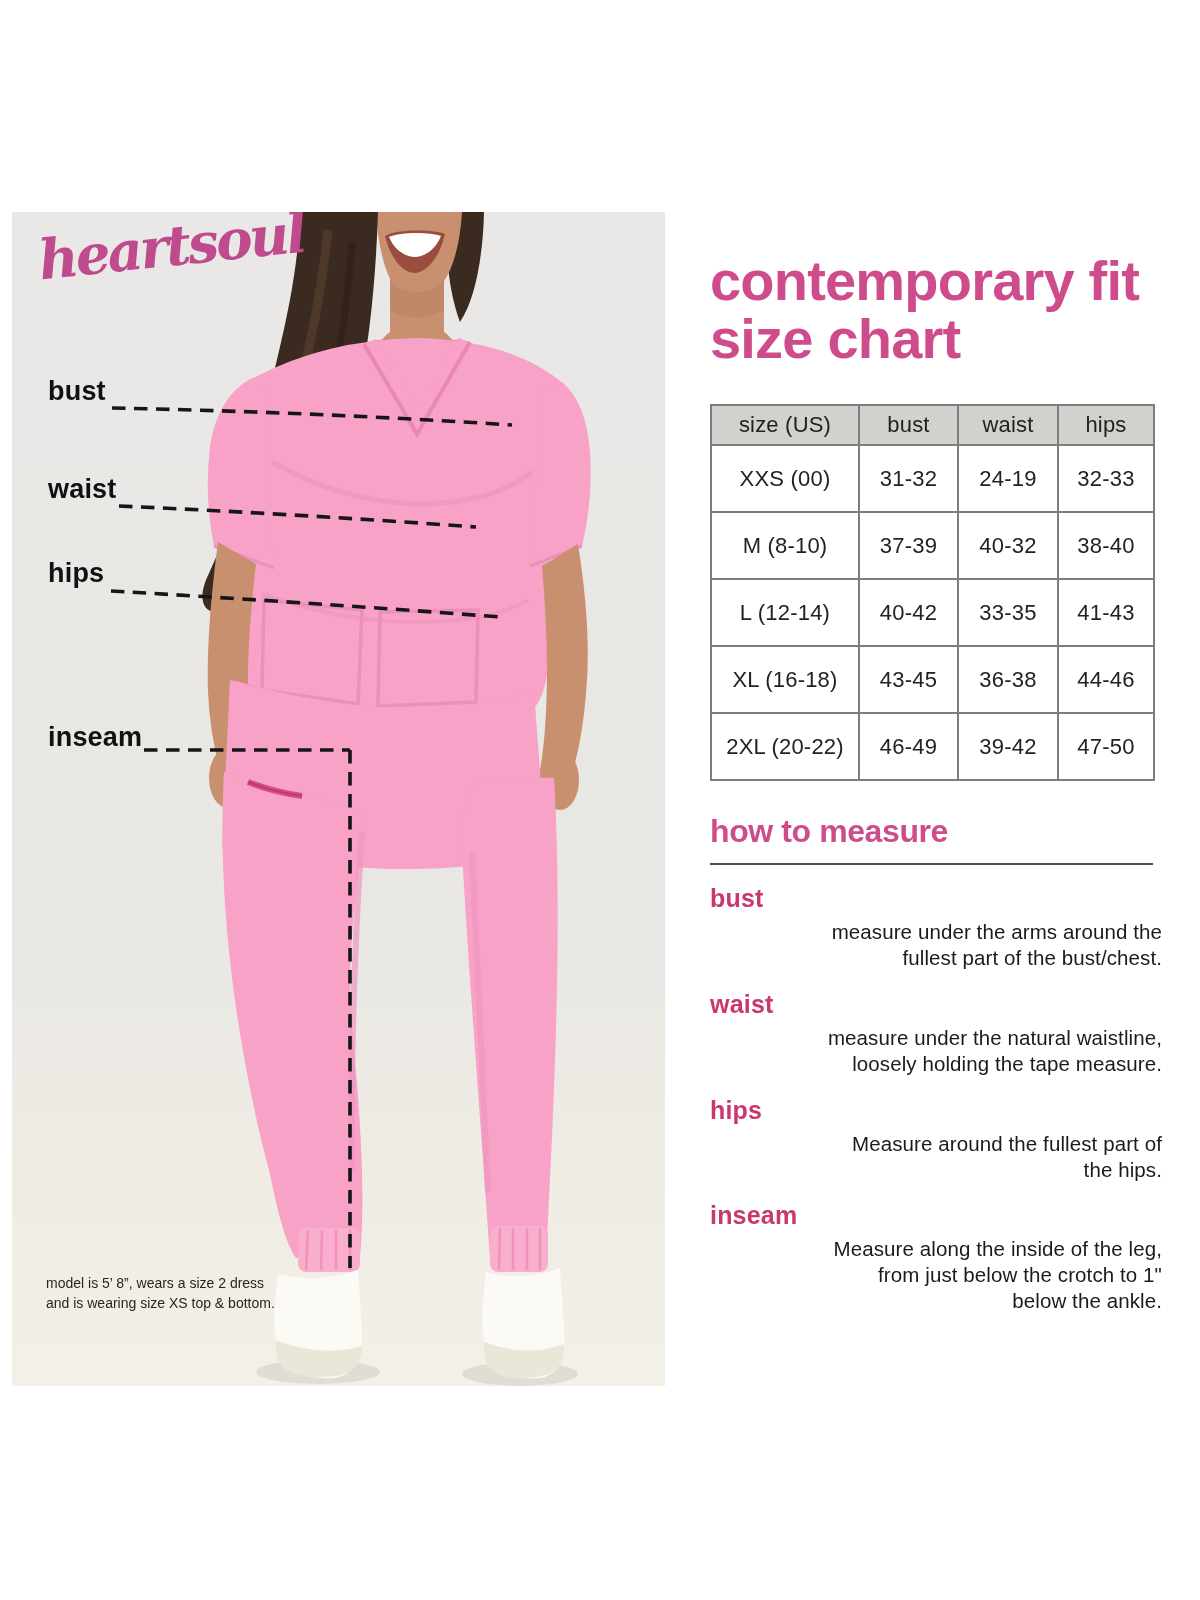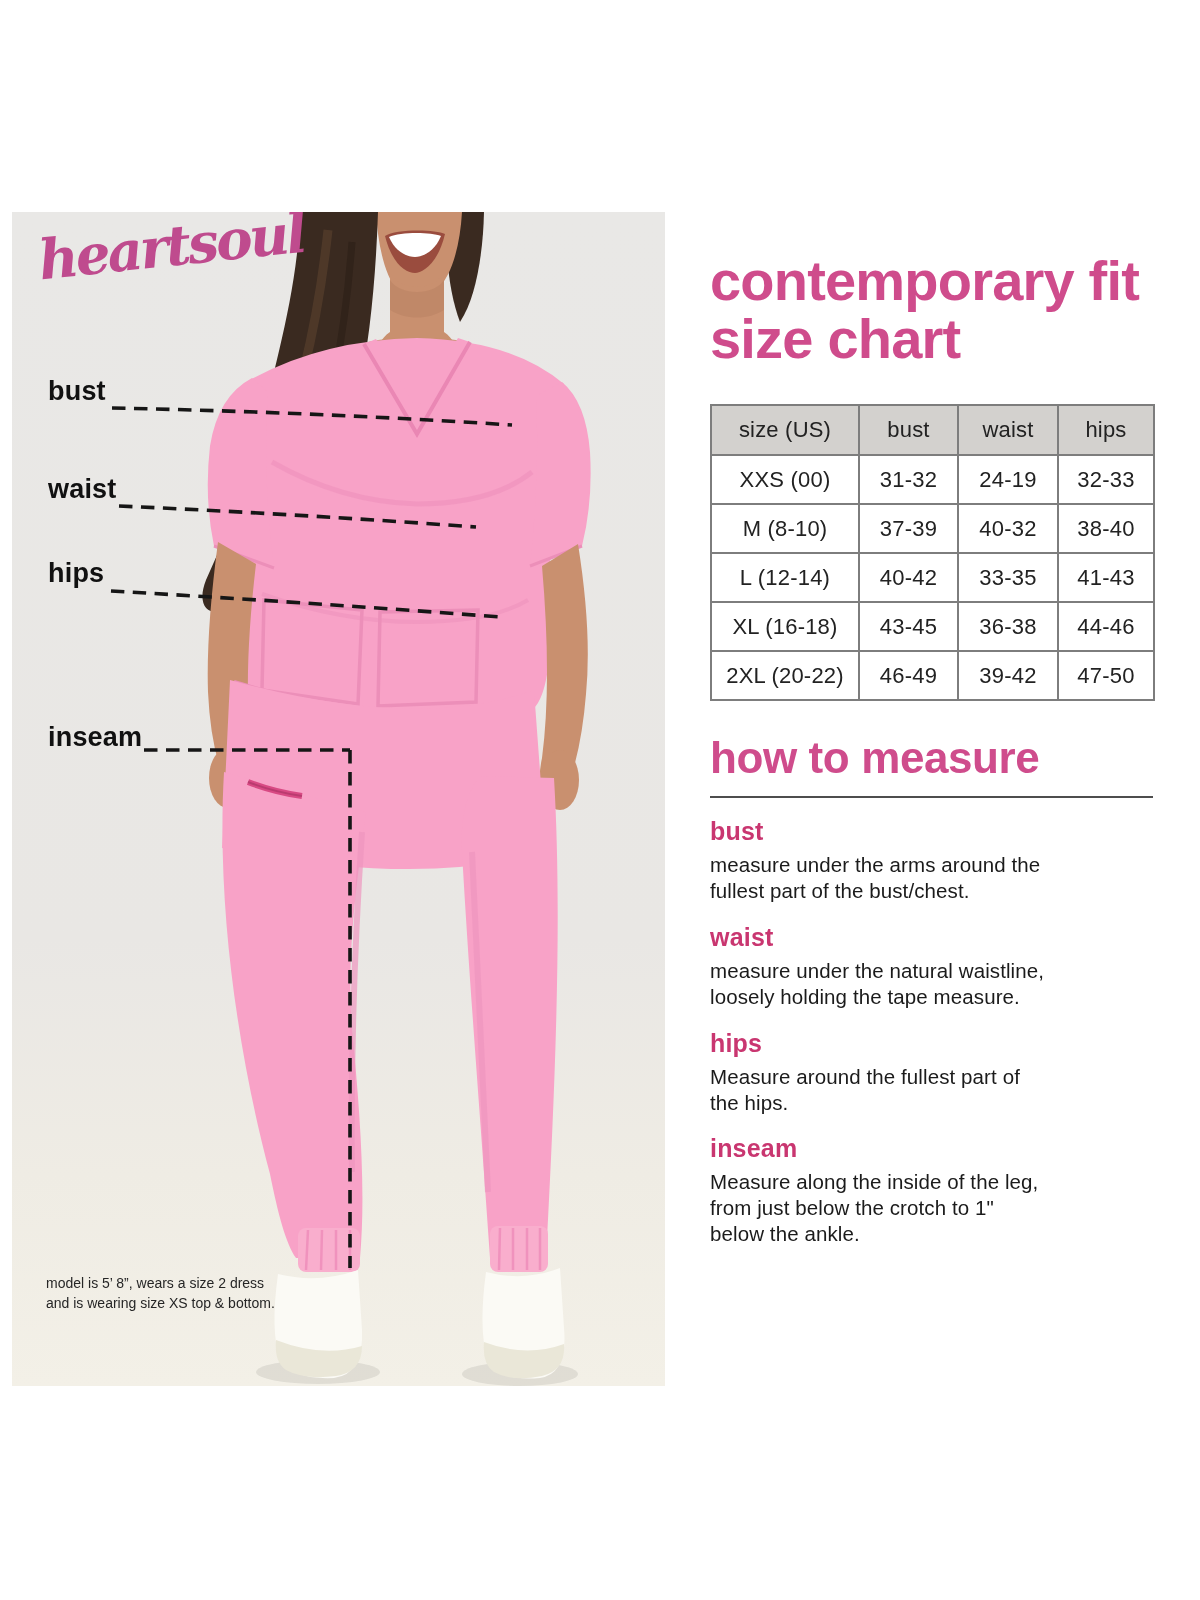--- a/index.html
+++ b/index.html
@@ -44,38 +44,38 @@
   .chart-title {
     color:#cf4c8c; font-size:56px; font-weight:700; line-height:1.04;
     letter-spacing:-0.8px;
   }
 
   table.size-table {
     border-collapse:collapse; width:443px; margin-top:36px;
     font-size:22px; color:#222; table-layout:fixed;
   }
   .size-table th, .size-table td {
-    border:2px solid #7d7d7d; text-align:center; padding:0; height:49px;
+    border:2px solid #7d7d7d; text-align:center; padding:0; height:67px;
     font-weight:400; letter-spacing:0.2px;
   }
-  .size-table th { background:#d3d1ce; height:50px; }
+  .size-table th { background:#d3d1ce; height:40px; }
   .col-size { width:148px; } .col-bust { width:99px; }
   .col-waist { width:100px; } .col-hips { width:96px; }
 
   .htm-title {
-    color:#cf4c8c; font-size:44px; font-weight:700; margin-top:32px;
+    color:#cf4c8c; font-size:32px; font-weight:700; margin-top:32px;
     letter-spacing:-0.4px;
   }
   .htm-rule { border:none; border-top:2px solid #4e4e4e; margin-top:13px; width:443px; }
 
   .htm-section { margin-top:19px; }
   .htm-label { color:#c93670; font-size:25px; font-weight:700; letter-spacing:0.2px; }
   .htm-text {
     font-size:20.5px; line-height:1.26; margin-top:6px; color:#1b1b1b;
-    white-space:pre-line; letter-spacing:0.1px;
+    white-space:pre-line; letter-spacing:0.1px;text-align:right;
   }
 </style>
 </head>
 <body>
 
 <div class="page">
 
   <div class="photo">
 
     <svg width="653" height="1174" viewBox="0 0 653 1174" aria-hidden="true">

